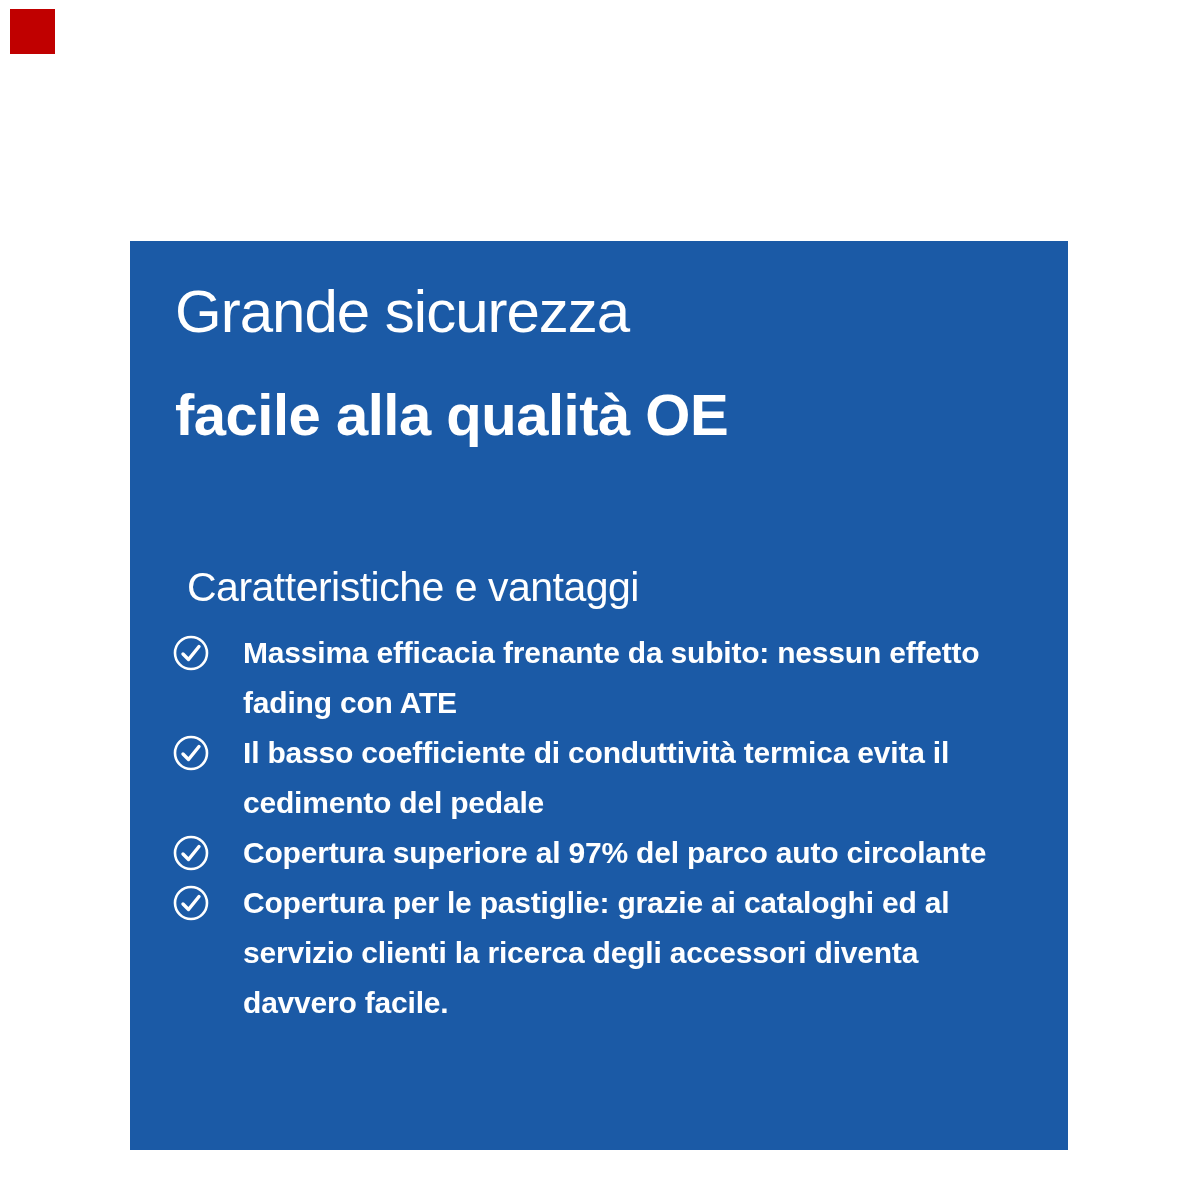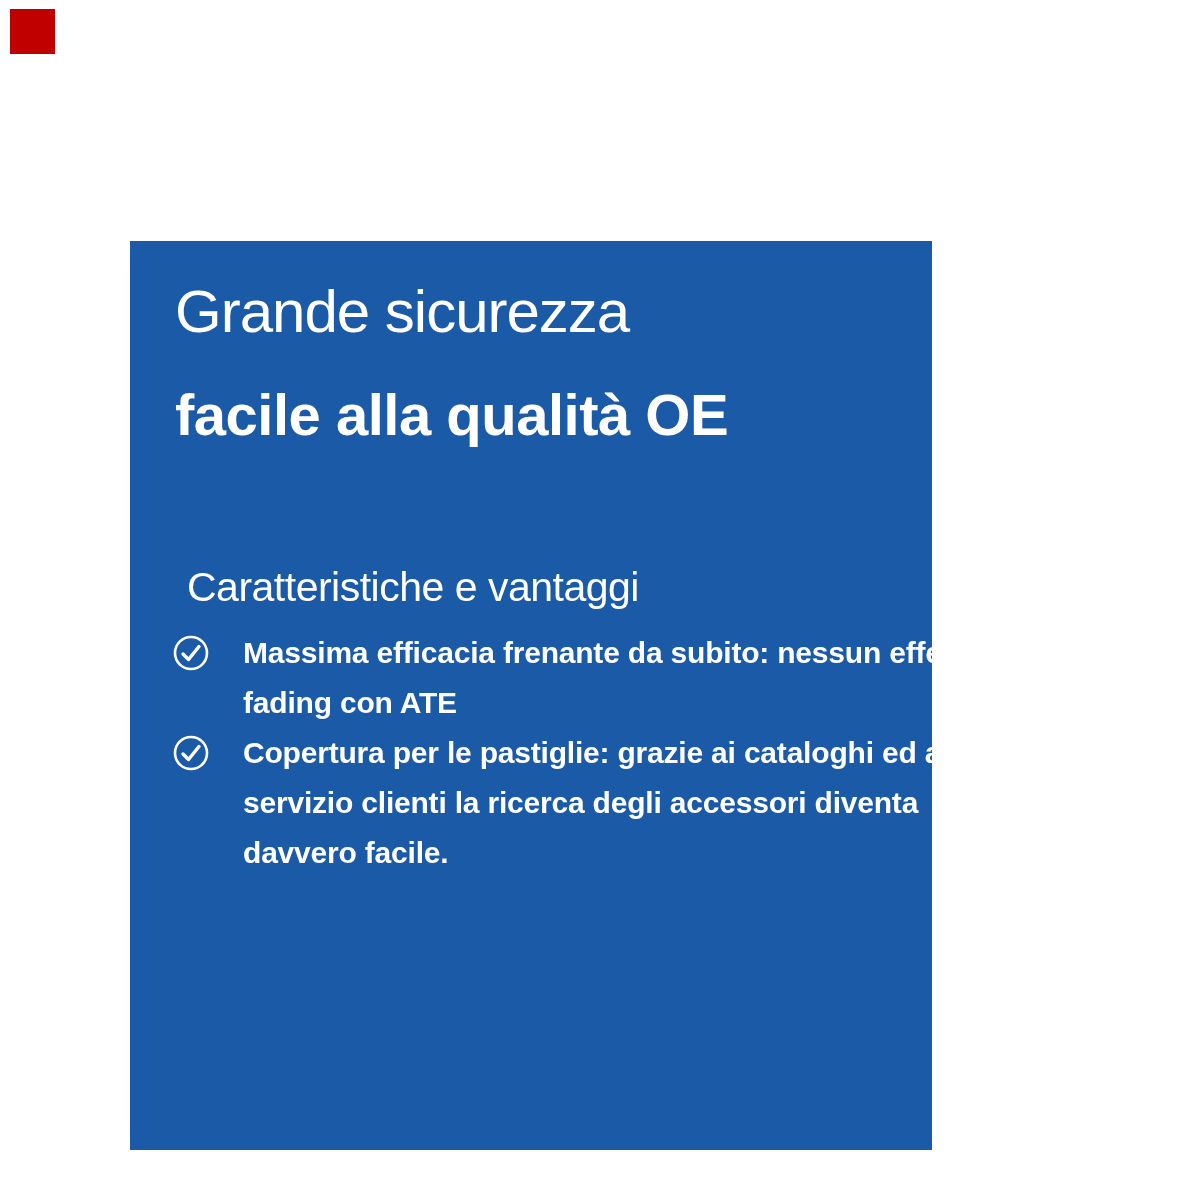--- a/index.html
+++ b/index.html
@@ -18,21 +18,21 @@
     position: absolute;
     left: 10px;
     top: 9px;
     width: 45px;
     height: 45px;
   }
   .panel {
     position: absolute;
     left: 130px;
     top: 241px;
-    width: 802px;
+    width: 938px;
     height: 909px;
     color: #ffffff;
   }
   .title-light {
     position: absolute;
     left: 45px;
     top: 41px;
     font-size: 60px;
     line-height: 1;
     font-weight: 400;
@@ -100,22 +100,37 @@
 
     <div class="feature">
       <svg class="feature-icon" viewBox="0 0 38 38">
         <circle cx="19" cy="19" r="16" fill="none" stroke="#ffffff" stroke-width="2.6"></circle>
         <path d="M11 20 L16.5 25.5 L27 12.5" fill="none" stroke="#ffffff" stroke-width="3.4" stroke-linecap="round" stroke-linejoin="round"></path>
       </svg>
       <span class="feature-text">Massima efficacia frenante da subito: nessun effetto
 fading con ATE</span>
     </div>
 
+    <div class="feature">
+      <svg class="feature-icon" viewBox="0 0 38 38">
+        <circle cx="19" cy="19" r="16" fill="none" stroke="#ffffff" stroke-width="2.6"></circle>
+        <path d="M11 20 L16.5 25.5 L27 12.5" fill="none" stroke="#ffffff" stroke-width="3.4" stroke-linecap="round" stroke-linejoin="round"></path>
+      </svg>
+      <span class="feature-text">Il basso coefficiente di conduttività termica evita il
+cedimento del pedale</span>
+    </div>
 
 
+    <div class="feature">
+      <svg class="feature-icon" viewBox="0 0 38 38">
+        <circle cx="19" cy="19" r="16" fill="none" stroke="#ffffff" stroke-width="2.6"></circle>
+        <path d="M11 20 L16.5 25.5 L27 12.5" fill="none" stroke="#ffffff" stroke-width="3.4" stroke-linecap="round" stroke-linejoin="round"></path>
+      </svg>
+      <span class="feature-text">Copertura superiore al 97% del parco auto circolante</span>
+    </div>
 
     <div class="feature">
       <svg class="feature-icon" viewBox="0 0 38 38">
         <circle cx="19" cy="19" r="16" fill="none" stroke="#ffffff" stroke-width="2.6"></circle>
         <path d="M11 20 L16.5 25.5 L27 12.5" fill="none" stroke="#ffffff" stroke-width="3.4" stroke-linecap="round" stroke-linejoin="round"></path>
       </svg>
       <span class="feature-text">Copertura per le pastiglie: grazie ai cataloghi ed al
 servizio clienti la ricerca degli accessori diventa
 davvero facile.</span>
     </div>

